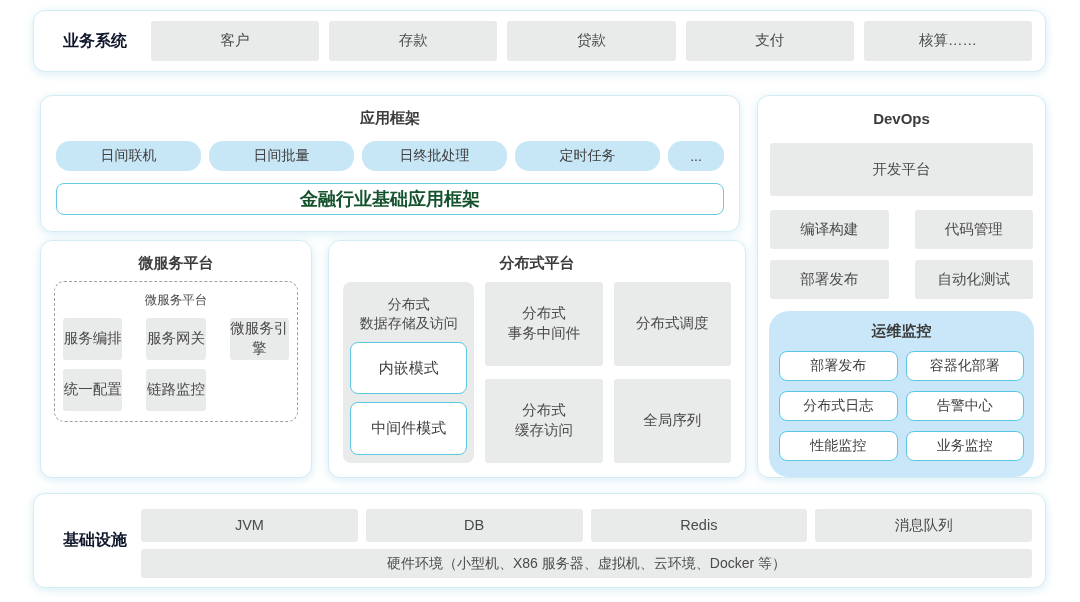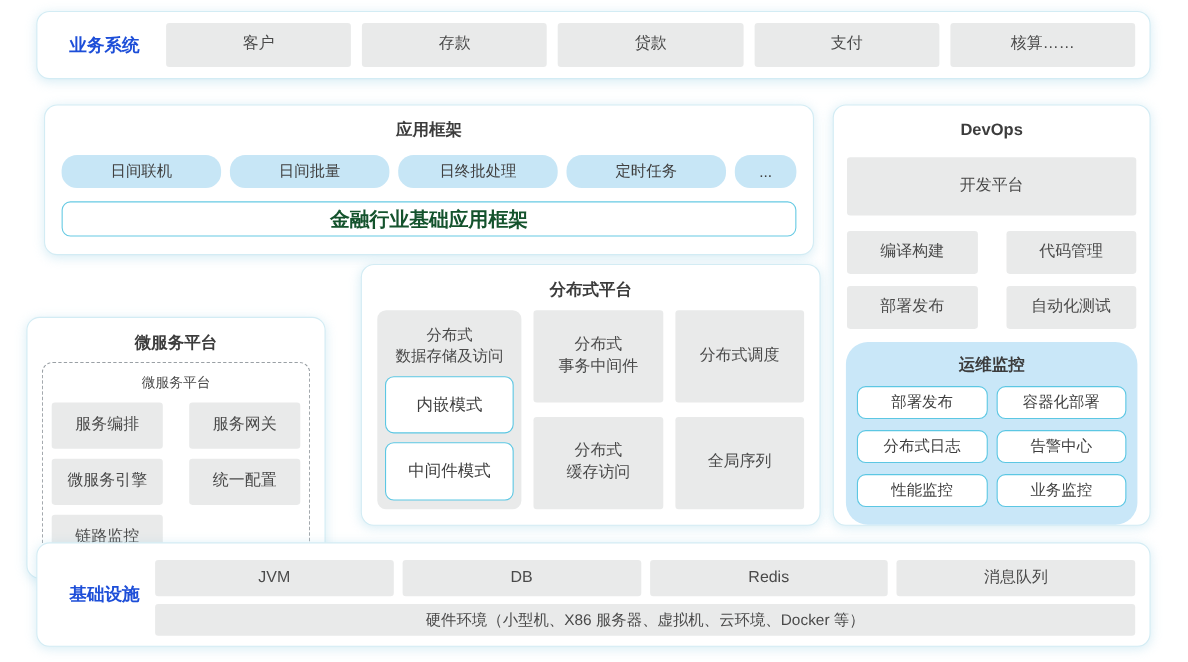--- a/index.html
+++ b/index.html
@@ -6,21 +6,21 @@
   body { font-family:"Liberation Sans","DejaVu Sans",sans-serif; color:#3c3c3c; }
   .canvas { position:relative; width:1080px; height:602px; background:#ffffff; overflow:hidden; }
 
   .panel {
     position:absolute; background:#ffffff;
     border:1.5px solid #d3ecf4; border-radius:12px;
     box-shadow:0 2px 10px rgba(168,214,232,.45);
     box-sizing:border-box;
   }
   .sec-title { text-align:center; font-size:15px; font-weight:600; color:#3c3c3c; }
-  .side-label { font-size:16px; font-weight:600; color:#1d4ed8; text-align:center; }
+  .side-label { font-size:16px; font-weight:600; color:#0f172a; text-align:center; }
 
   .chip {
     background:#e9eaea; border-radius:3px; color:#4a4a4a; font-size:14.5px;
     display:flex; align-items:center; justify-content:center; text-align:center;
     box-sizing:border-box; line-height:1.35;
   }
   .chip-blue {
     background:#c7e6f6; border-radius:14px; color:#404040; font-size:14px;
     display:flex; align-items:center; justify-content:center; box-sizing:border-box;
   }
@@ -54,28 +54,28 @@
   .devops .sec-title { margin-top:14px; }
   .devops-platform { margin:16px 12px 0; height:53px; }
   .devops-grid { display:grid; grid-template-columns:1fr 1fr; gap:11px 26px; margin:14px 12px 0; }
   .devops-grid .chip { height:39px; }
   .monitor { margin:12px 11px 10px; background:#c9e7f8; border-radius:20px; padding:9px 10px 10px; height:166px; box-sizing:border-box; }
   .monitor .sec-title { margin:2px 0 10px; }
   .monitor-grid { display:grid; grid-template-columns:1fr 1fr; gap:10px 8px; }
   .monitor-grid .pill { height:30px; }
 
   
-  .micro { left:24px; top:240px; width:272px; height:238px;margin-top:48px; }
+  .micro { left:40px; top:240px; width:272px; height:238px; }
   .micro .sec-title { margin-top:13px; }
   .dashed {
     margin:8px 13px 6px; border:1.5px dashed #9aa0a5; border-radius:10px;
     padding:6px 8px 10px; box-sizing:border-box;
   }
   .dashed-label { text-align:center; font-size:12.5px; color:#4a4a4a; margin:4px 0 9px; }
-  .micro-grid { display:grid; grid-template-columns:1fr 1fr; gap:9px 24px; }
+  .micro-grid { display:grid; grid-template-columns:1fr 1fr 1fr; gap:9px 24px; }
   .micro-grid .chip { height:42px; }
 
   
   .dist { left:328px; top:240px; width:418px; height:238px; }
   .dist .sec-title { margin-top:13px; }
   .dist-body { display:flex; gap:11px; margin:9px 14px 0; height:181px; }
   .dist-col { flex:1; display:flex; flex-direction:column; gap:13px; }
   .dist-col .chip { flex:1; }
   .storage { flex:1; background:#e9eaea; border-radius:8px; padding:8px 7px 8px; box-sizing:border-box; display:flex; flex-direction:column; }
   .storage-title { text-align:center; font-size:14px; color:#4a4a4a; line-height:1.35; margin:5px 0 1px; }

